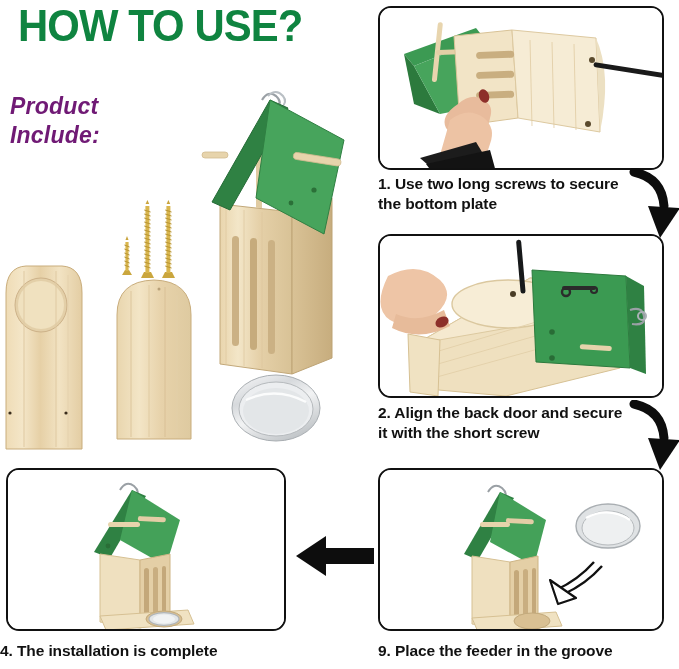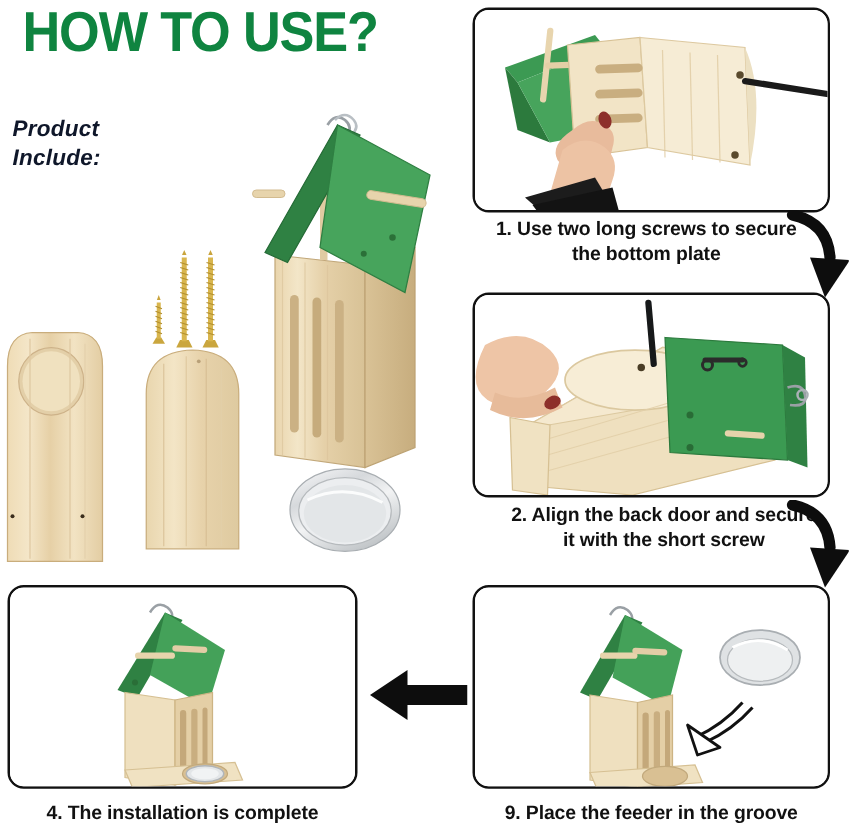--- a/index.html
+++ b/index.html
@@ -30,55 +30,54 @@
     white-space: nowrap;
     line-height: 1.05;
   }
 
   .product-include {
     position: absolute;
     left: 10px; top: 92px;
     font-family: "Liberation Sans", sans-serif;
     font-weight: bold;
     font-style: italic;
-    font-size: 18px;
-    color: #0f172a;
+    font-size: 23px;
+    color: #701a75;
     line-height: 1.28;
     white-space: pre-line;
     letter-spacing: 0.2px;
   }
 
   
   .panel {
     position: absolute;
     border: 2px solid #111111;
     border-radius: 13px;
     background: #ffffff;
     overflow: hidden;
   }
   .panel-caption {
     position: absolute;
     font-family: "Liberation Sans", sans-serif;
     font-weight: bold;
     font-size: 15.5px;
     color: #111111;
-    text-align: center;
     line-height: 1.32;
     white-space: pre-line;
     letter-spacing: -0.1px;
   }
 
   #panel1 { left: 378px; top: 6px;   width: 286px; height: 164px; }
   #cap1   { left: 378px; top: 174px; width: 278px; }
   #panel2 { left: 378px; top: 234px; width: 286px; height: 164px; }
-  #cap2   { left: 392px; top: 403px; width: 278px; }
+  #cap2   { left: 378px; top: 403px; width: 278px; }
   #panel3 { left: 378px; top: 468px; width: 286px; height: 163px; }
   #cap3   { left: 378px; top: 641px; width: 286px; }
   #panel4 { left: 6px;   top: 468px; width: 280px; height: 163px; }
-  #cap4   { left: 6px;   top: 641px; width: 280px; }
+  #cap4   { left: 0;   top: 641px; width: 280px; }
 
   
   .curved-arrow { position: absolute; }
   #arrow-1-2 { left: 628px; top: 168px; width: 52px; height: 74px; }
   #arrow-2-3 { left: 628px; top: 400px; width: 52px; height: 74px; }
   #arrow-3-4 { position: absolute; left: 296px; top: 532px; width: 78px; height: 48px; }
 
   
   .art { position: absolute; }
   #bottom-plate   { left: 4px;   top: 263px; width: 80px;  height: 190px; }

